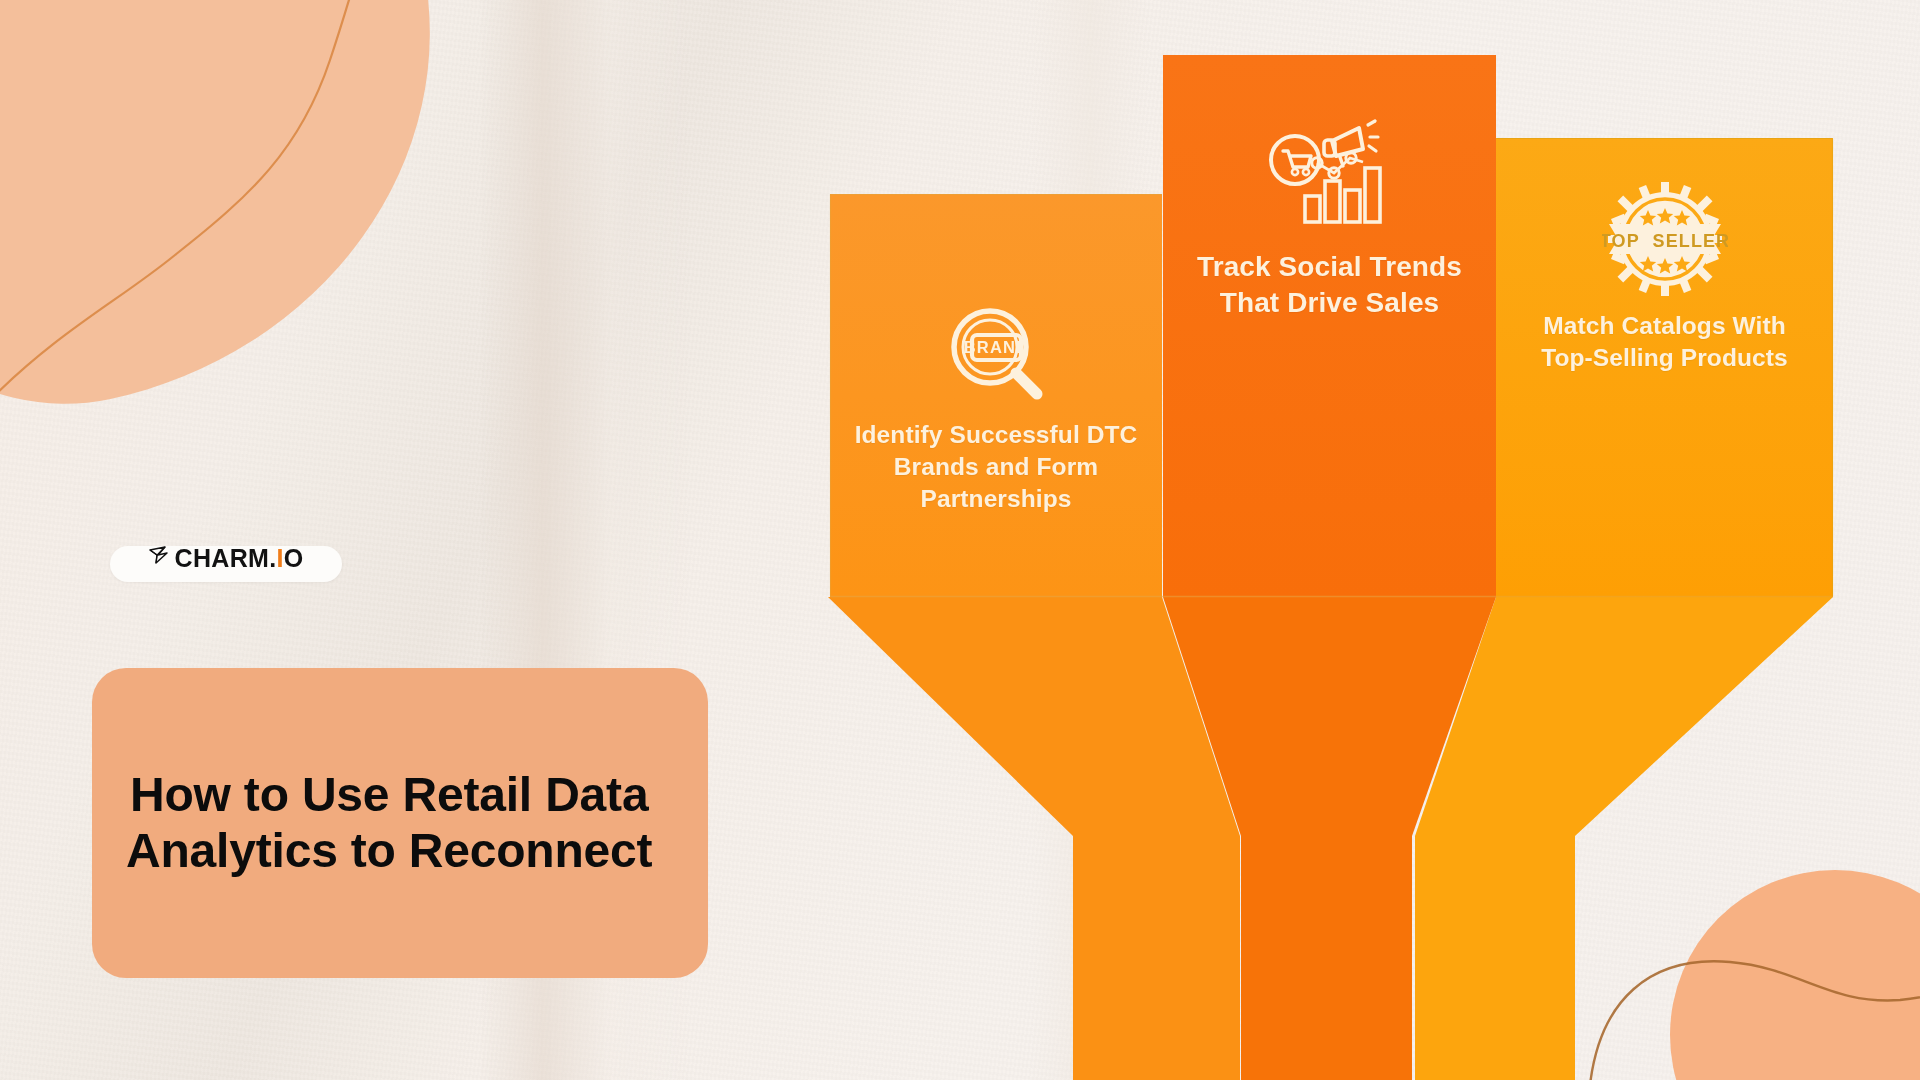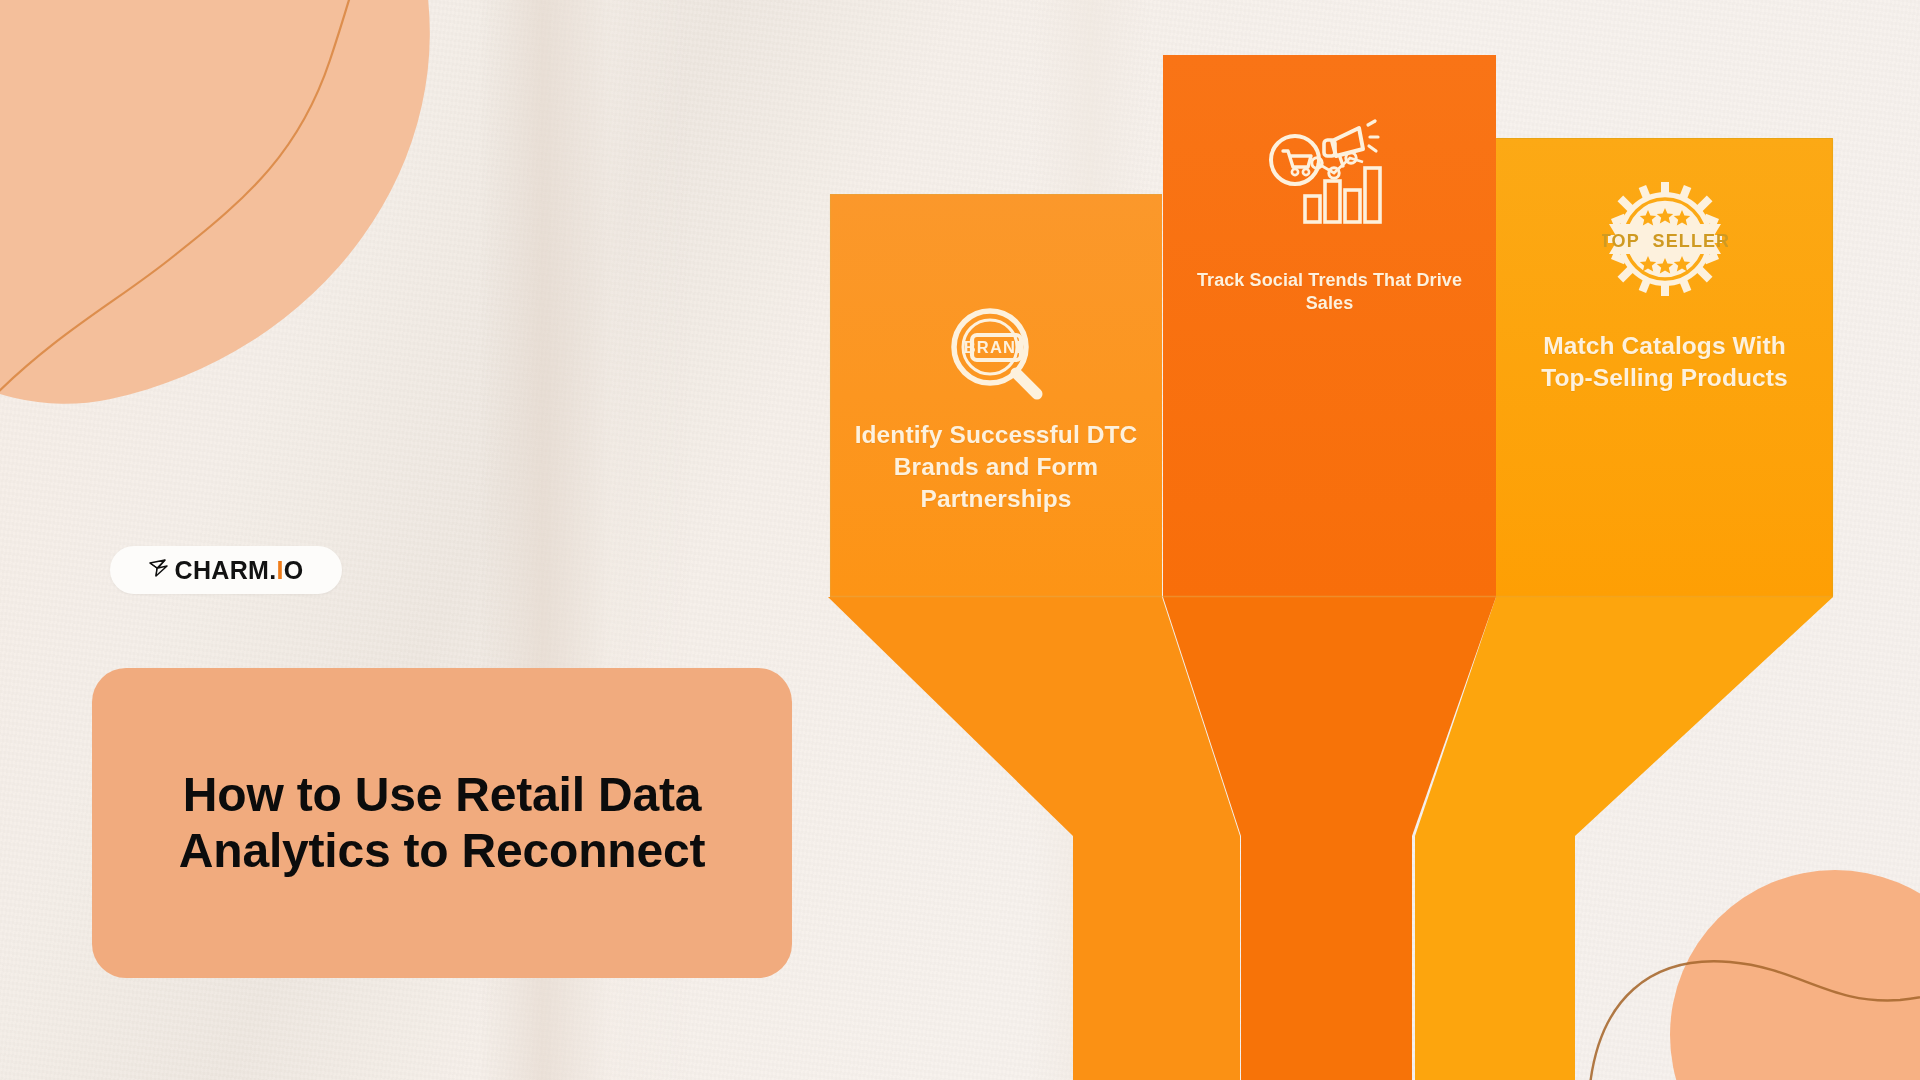--- a/index.html
+++ b/index.html
@@ -42,36 +42,36 @@
   }
   .blob-br{
     position:absolute;right:-80px;bottom:-120px;width:330px;height:330px;
     background:#f7b183;border-radius:50%;
   }
   .svg-lines{position:absolute;inset:0;width:1920px;height:1080px;pointer-events:none;}
 
   
   .logo-pill{
     position:absolute;left:110px;top:546px;
-    width:232px;height:48px;border-radius:30px;background:#fdfcfa;
-    display:flex;align-items:center;justify-content:center;
+    width:232px;height:36px;border-radius:30px;background:#fdfcfa;
+    display:flex;align-items:flex-start;justify-content:center;
     box-shadow:0 1px 3px rgba(0,0,0,.05);
   }
   .logo-mark{width:26px;height:22px;flex:0 0 auto;}
   .logo-text{
     font-size:25px;font-weight:700;letter-spacing:.3px;color:#121212;
     font-family:"Liberation Sans", sans-serif;line-height:1;white-space:nowrap;
   }
   .logo-text .io-i{color:#f07d1a;}
 
   
   .title-card{
-    position:absolute;left:92px;top:668px;width:700px;height:310px;
+    position:absolute;left:92px;top:668px;width:616px;height:310px;
     background:#f1ab7e;border-radius:34px;
-    display:flex;align-items:center;justify-content:center;
+    display:flex;align-items:center;
     padding:0 34px;box-sizing:border-box;
   }
   .title-text{
     font-size:48px;line-height:1.17;font-weight:700;color:#0c0c0c;
     text-align:center;letter-spacing:-.2px;
     font-family:"Liberation Sans", sans-serif;
   }
 
   
   .funnel-svg{position:absolute;left:0;top:0;width:1920px;height:1080px;}
@@ -87,24 +87,24 @@
     font-weight:700;line-height:1.30;letter-spacing:.1px;
     font-family:"Liberation Sans", sans-serif;
     color:#fdf1dd;
     text-shadow:0 1px 1px rgba(0,0,0,.06);
   }
 
   #panel-1{left:830px;top:194px;width:332px;height:321px;padding-top:59px;justify-content:flex-end;}
   #panel-1 .caption{font-size:24.5px;width:300px;margin-top:4px;}
 
   #panel-2{left:1163px;top:55px;width:333px;height:542px;padding-top:58px;}
-  #panel-2 .caption{font-size:18px;width:290px;margin-top:36px;}
+  #panel-2 .caption{font-size:28px;width:290px;margin-top:16px;}
 
   #panel-3{left:1496px;top:138px;width:337px;height:459px;padding-top:40px;}
-  #panel-3 .caption{font-size:24.5px;width:300px;margin-top:30px;}
+  #panel-3 .caption{font-size:24.5px;width:300px;margin-top:10px;}
 </style>
 </head>
 <body>
 
 <div id="stage">
 
   <div class="paper"></div>
   <div class="torn"></div>
   <div class="torn2"></div>
   <div class="blob-tl"></div>

